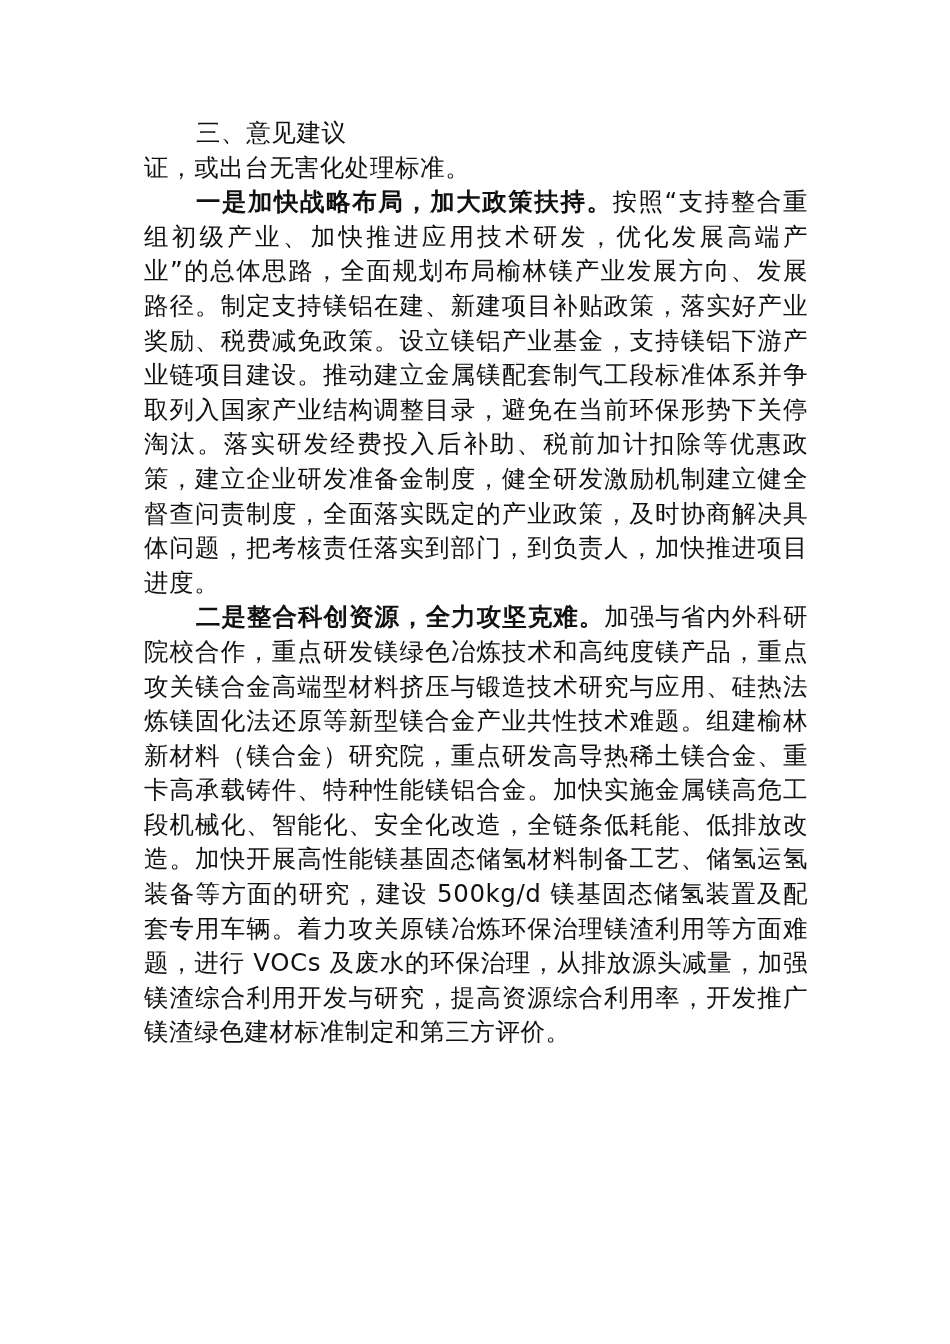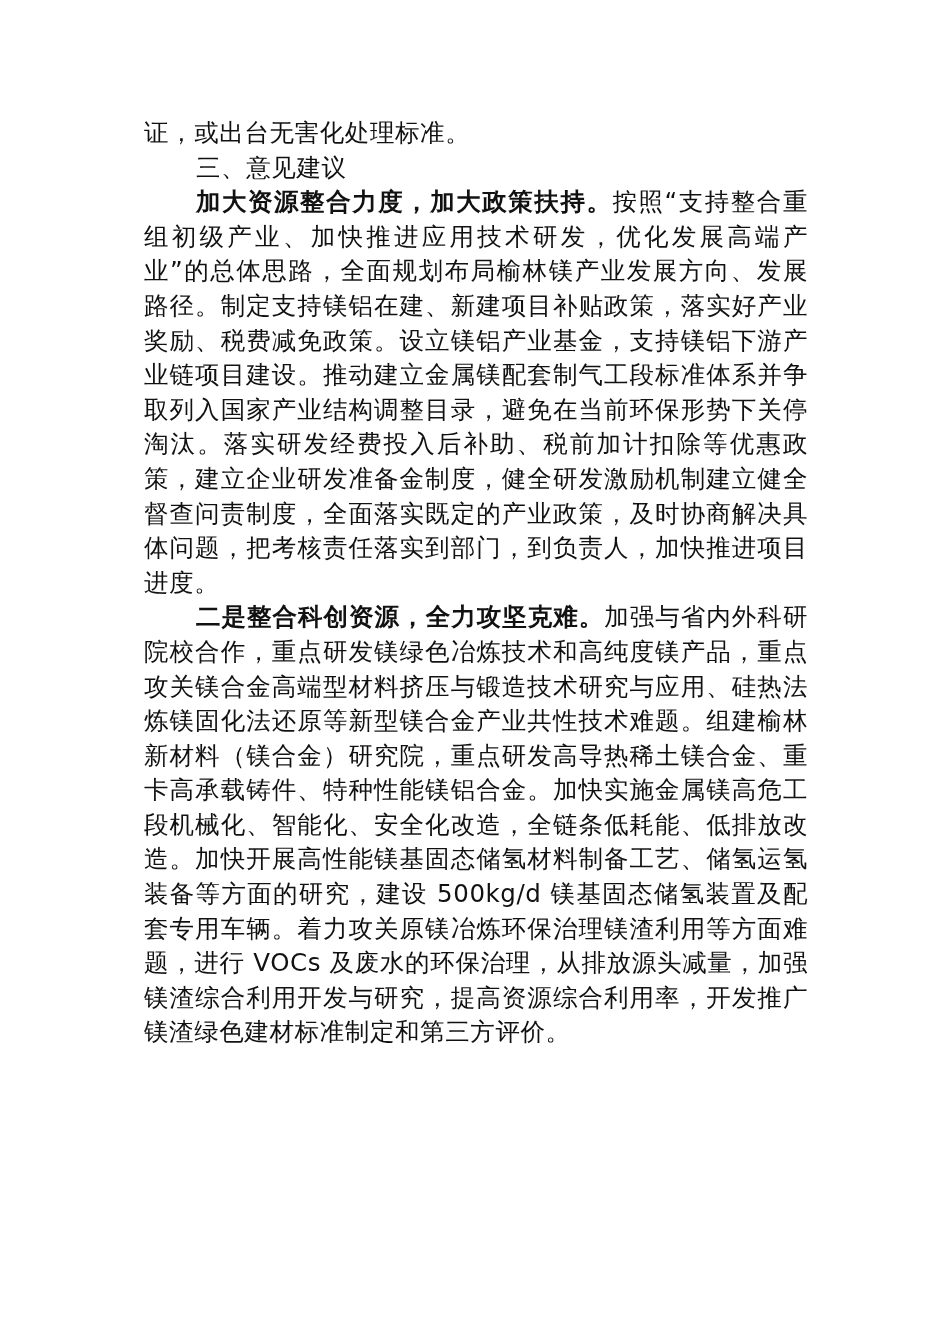--- a/index.html
+++ b/index.html
@@ -19,17 +19,17 @@
   }
   .para { margin: 0; }
   .indent { text-indent: 52px; }
   .lead { font-weight: bold; }
   .heading { text-indent: 52px; }
 </style>
 </head>
 <body>
 
 <div class="page">
+  <p class="para heading">三、意见建议</p>
   <p class="para">证，或出台无害化处理标准。</p>
-  <p class="para heading">三、意见建议</p>
-  <p class="para indent"><span class="lead">加大资源整合力度，加大政策扶持。</span><span>按照“支持整合重组初级产业、加快推进应用技术研发，优化发展高端产业”的总体思路，全面规划布局榆林镁产业发展方向、发展路径。制定支持镁铝在建、新建项目补贴政策，落实好产业奖励、税费减免政策。设立镁铝产业基金，支持镁铝下游产业链项目建设。推动建立金属镁配套制气工段标准体系并争取列入国家产业结构调整目录，避免在当前环保形势下关停淘汰。落实研发经费投入后补助、税前加计扣除等优惠政策，建立企业研发准备金制度，健全研发激励机制建立健全督查问责制度，全面落实既定的产业政策，及时协商解决具体问题，把考核责任落实到部门，到负责人，加快推进项目进度。</span></p>
+  <p class="para indent"><span class="lead">一是加快战略布局，加大政策扶持。</span><span>按照“支持整合重组初级产业、加快推进应用技术研发，优化发展高端产业”的总体思路，全面规划布局榆林镁产业发展方向、发展路径。制定支持镁铝在建、新建项目补贴政策，落实好产业奖励、税费减免政策。设立镁铝产业基金，支持镁铝下游产业链项目建设。推动建立金属镁配套制气工段标准体系并争取列入国家产业结构调整目录，避免在当前环保形势下关停淘汰。落实研发经费投入后补助、税前加计扣除等优惠政策，建立企业研发准备金制度，健全研发激励机制建立健全督查问责制度，全面落实既定的产业政策，及时协商解决具体问题，把考核责任落实到部门，到负责人，加快推进项目进度。</span></p>
   <p class="para indent"><span class="lead">二是整合科创资源，全力攻坚克难。</span><span>加强与省内外科研院校合作，重点研发镁绿色冶炼技术和高纯度镁产品，重点攻关镁合金高端型材料挤压与锻造技术研究与应用、硅热法炼镁固化法还原等新型镁合金产业共性技术难题。组建榆林新材料（镁合金）研究院，重点研发高导热稀土镁合金、重卡高承载铸件、特种性能镁铝合金。加快实施金属镁高危工段机械化、智能化、安全化改造，全链条低耗能、低排放改造。加快开展高性能镁基固态储氢材料制备工艺、储氢运氢装备等方面的研究，建设 500kg/d 镁基固态储氢装置及配套专用车辆。着力攻关原镁冶炼环保治理镁渣利用等方面难题，进行 VOCs 及废水的环保治理，从排放源头减量，加强镁渣综合利用开发与研究，提高资源综合利用率，开发推广镁渣绿色建材标准制定和第三方评价。</span></p>
 </div>
 
 </body></html>

